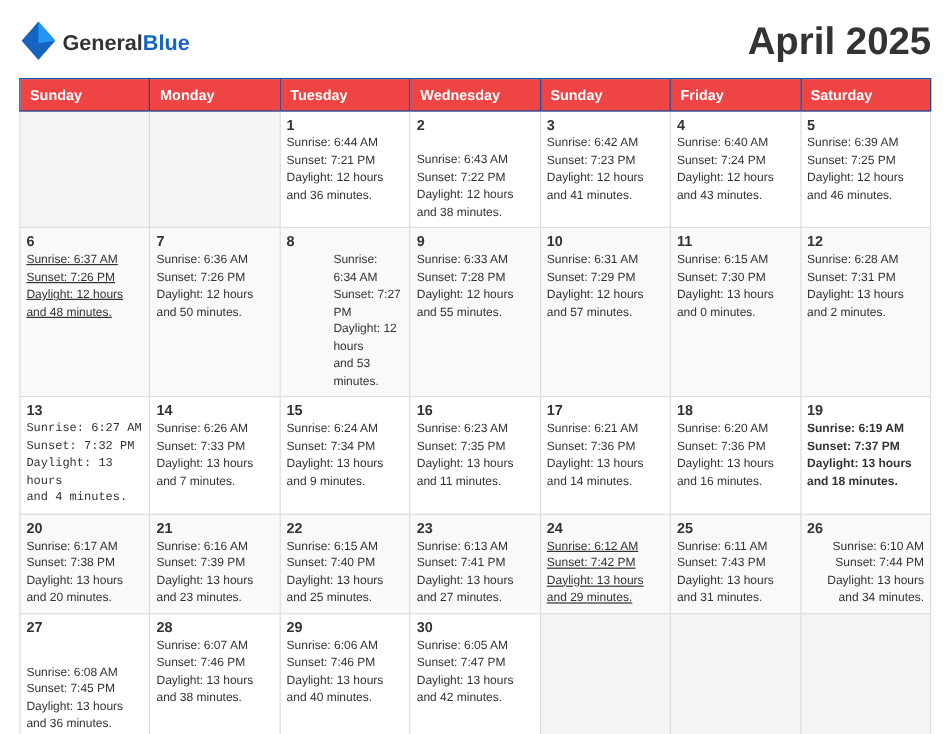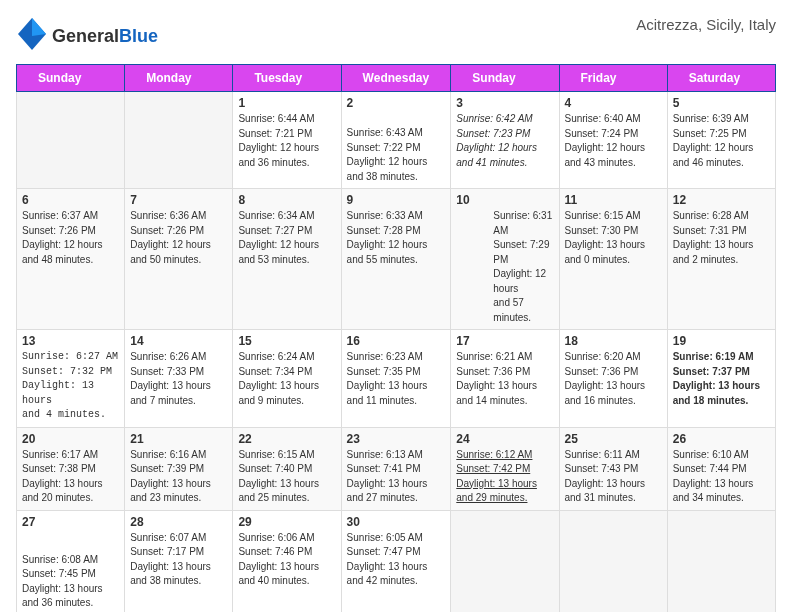--- a/index.html
+++ b/index.html
@@ -42,25 +42,25 @@
     .location-title {
       font-size: 15px;
       color: #555;
     }
     .calendar {
       width: 100%;
       border-collapse: collapse;
       border: 1px solid #ccc;
     }
     .calendar th {
-      background: #d946ef;
+      background: #ef4444;
       color: #fff;
       font-size: 12px;
       font-weight: bold;
-      padding: 6px 21px;
+      padding: 6px 8px;
       text-align: left;
       border: 1px solid #1450a0;
     }
     .calendar td {
       vertical-align: top;
       border: 1px solid #ddd;
       padding: 4px 5px;
       width: 108px;
       min-height: 80px;
       background: #fff;
@@ -100,21 +100,21 @@
         <polygon points="16,2 30,18 16,20" fill="#2196f3"></polygon>
       </svg>
     </div>
     <div>
       <div>
         <span class="logo-text-general">General</span><span class="logo-text-blue">Blue</span>
       </div>
     </div>
   </div>
   <div class="title-block">
-    <div class="location-title">Acitrezza, Sicily, Italy</div>
+    <div class="month-title">April 2025</div>
   </div>
 </div>
 
 <table class="calendar">
   <thead>
     <tr>
     <th>Sunday</th>
         <th>Monday</th>
         <th>Tuesday</th>
         <th>Wednesday</th>
@@ -136,21 +136,21 @@
         </td>
         <td>
           <span class="day-number">2</span>
           <div class="day-info" style="white-space: pre-line; margin-top: 16px;">Sunrise: 6:43 AM
 Sunset: 7:22 PM
 Daylight: 12 hours
 and 38 minutes.</div>
         </td>
         <td>
           <span class="day-number">3</span>
-          <div class="day-info" style="white-space: pre-line; font-style: italic;">Sunrise: 6:42 AM
+          <div class="day-info" style="white-space: pre-line;">Sunrise: 6:42 AM
 Sunset: 7:23 PM
 Daylight: 12 hours
 and 41 minutes.</div>
         </td>
         <td>
           <span class="day-number">4</span>
           <div class="day-info" style="white-space: pre-line;">Sunrise: 6:40 AM
 Sunset: 7:24 PM
 Daylight: 12 hours
 and 43 minutes.</div>
@@ -159,49 +159,49 @@
           <span class="day-number">5</span>
           <div class="day-info" style="white-space: pre-line;">Sunrise: 6:39 AM
 Sunset: 7:25 PM
 Daylight: 12 hours
 and 46 minutes.</div>
         </td>
       </tr>
       <tr class="row-even">
         <td>
           <span class="day-number">6</span>
-          <div class="day-info" style="white-space: pre-line;">Sunrise: 6:37 AM
+          <div class="day-info" style="white-space: pre-line; text-decoration: underline;">Sunrise: 6:37 AM
 Sunset: 7:26 PM
 Daylight: 12 hours
 and 48 minutes.</div>
         </td>
         <td>
           <span class="day-number">7</span>
           <div class="day-info" style="white-space: pre-line;">Sunrise: 6:36 AM
 Sunset: 7:26 PM
 Daylight: 12 hours
 and 50 minutes.</div>
         </td>
         <td>
           <span class="day-number">8</span>
-          <div class="day-info" style="white-space: pre-line;">Sunrise: 6:34 AM
+          <div class="day-info" style="white-space: pre-line; margin-left: 39px;">Sunrise: 6:34 AM
 Sunset: 7:27 PM
 Daylight: 12 hours
 and 53 minutes.</div>
         </td>
         <td>
           <span class="day-number">9</span>
           <div class="day-info" style="white-space: pre-line;">Sunrise: 6:33 AM
 Sunset: 7:28 PM
 Daylight: 12 hours
 and 55 minutes.</div>
         </td>
         <td>
           <span class="day-number">10</span>
-          <div class="day-info" style="white-space: pre-line; margin-left: 37px;">Sunrise: 6:31 AM
+          <div class="day-info" style="white-space: pre-line;">Sunrise: 6:31 AM
 Sunset: 7:29 PM
 Daylight: 12 hours
 and 57 minutes.</div>
         </td>
         <td>
           <span class="day-number">11</span>
           <div class="day-info" style="white-space: pre-line;">Sunrise: 6:15 AM
 Sunset: 7:30 PM
 Daylight: 13 hours
 and 0 minutes.</div>
@@ -303,38 +303,38 @@
         </td>
         <td>
           <span class="day-number">25</span>
           <div class="day-info" style="white-space: pre-line;">Sunrise: 6:11 AM
 Sunset: 7:43 PM
 Daylight: 13 hours
 and 31 minutes.</div>
         </td>
         <td>
           <span class="day-number">26</span>
-          <div class="day-info" style="white-space: pre-line;">Sunrise: 6:10 AM
+          <div class="day-info" style="white-space: pre-line; text-align: right;">Sunrise: 6:10 AM
 Sunset: 7:44 PM
 Daylight: 13 hours
 and 34 minutes.</div>
         </td>
       </tr>
       <tr class="row-odd">
         <td>
           <span class="day-number">27</span>
           <div class="day-info" style="white-space: pre-line; margin-top: 24px;">Sunrise: 6:08 AM
 Sunset: 7:45 PM
 Daylight: 13 hours
 and 36 minutes.</div>
         </td>
         <td>
           <span class="day-number">28</span>
           <div class="day-info" style="white-space: pre-line;">Sunrise: 6:07 AM
-Sunset: 7:17 PM
+Sunset: 7:46 PM
 Daylight: 13 hours
 and 38 minutes.</div>
         </td>
         <td>
           <span class="day-number">29</span>
           <div class="day-info" style="white-space: pre-line;">Sunrise: 6:06 AM
 Sunset: 7:46 PM
 Daylight: 13 hours
 and 40 minutes.</div>
         </td>

